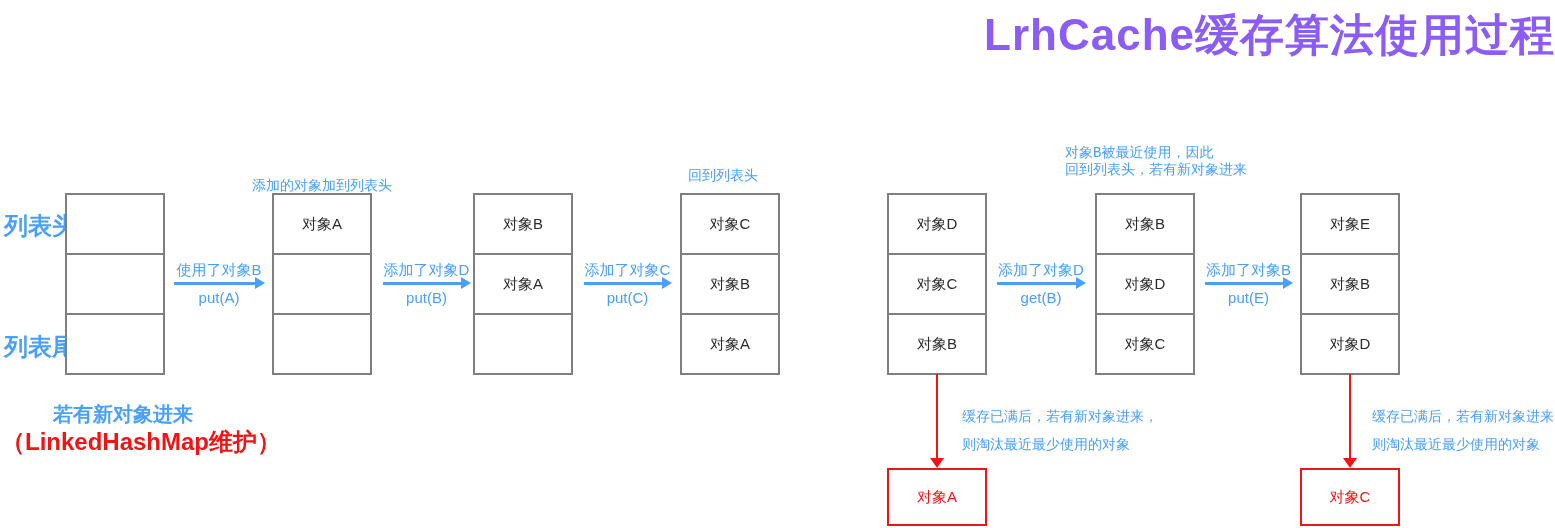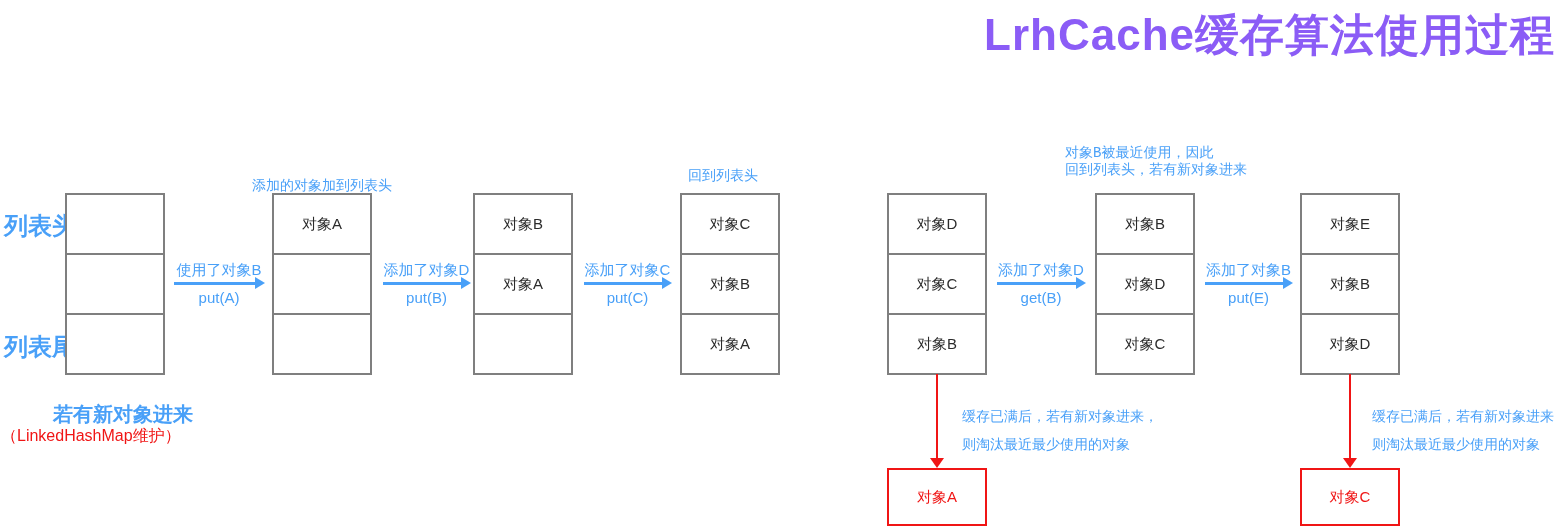--- a/index.html
+++ b/index.html
@@ -27,21 +27,21 @@
   .cell + .cell{border-top:2px solid #7f7f7f;}
   
   .side-label{
     position:absolute;font-size:24px;font-weight:bold;color:#49a0f8;
     white-space:nowrap;
   }
   .caption-blue{
     position:absolute;font-size:20px;font-weight:bold;color:#49a0f8;white-space:nowrap;
   }
   .caption-red{
-    position:absolute;font-size:16px;font-weight:normal;color:#f01515;white-space:nowrap;
+    position:absolute;font-size:24px;font-weight:bold;color:#f01515;white-space:nowrap;
   }
   
   .note{
     position:absolute;font-size:14px;color:#49a0f8;white-space:nowrap;
   }
   .note.lh17 div{line-height:17px;font-family:Liberation Mono, monospace;}
   .note.lh22 div{line-height:22px;margin-top:6px;}
   
   .arrow-group{position:absolute;top:261px;text-align:center;}
   .arrow-text{font-size:15px;color:#49a0f8;height:17px;line-height:17px;white-space:nowrap;}

